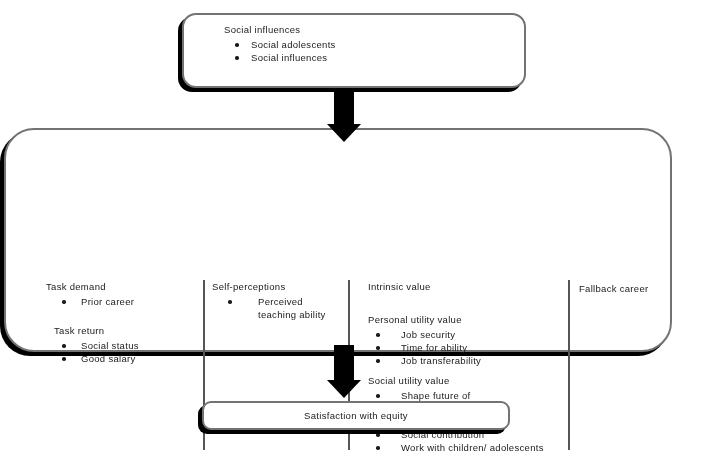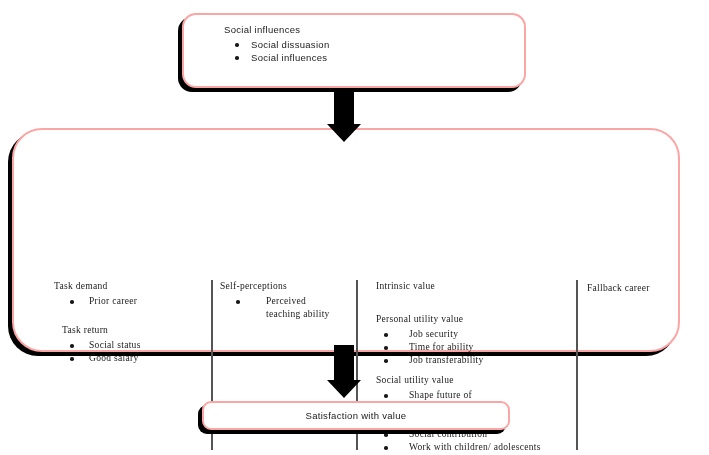--- a/index.html
+++ b/index.html
@@ -10,21 +10,21 @@
     font-family:"Liberation Sans",sans-serif;
     color:#1a1a1a;
     font-size:9.5px;
     line-height:13px;
     letter-spacing:0.3px;
     overflow:hidden;
   }
   .box{
     position:absolute;
     background:#fff;
-    border:2px solid #fca5a5;
+    border:2px solid #737373;
     box-shadow:-4px 4px 0 0 #000;
     box-sizing:border-box;
   }
   .heading{white-space:pre-line;}
   ul.bullets{list-style:none;margin:2px 0 0 0;padding:0;}
   ul.bullets li{
     position:relative;
     white-space:pre-line;
   }
   ul.bullets li::before{
@@ -34,21 +34,21 @@
     width:3.5px;height:3.5px;
     border-radius:50%;
     background:#1a1a1a;
   }
   
   #top-box{left:182px;top:13px;width:344px;height:75px;border-radius:14px;}
   #top-box .content{padding:8px 0 0 40px;}
   #top-box ul.bullets li{padding-left:27px;}
   #top-box ul.bullets li::before{left:11px;}
   
-  #main-box{left:12px;top:128px;width:668px;height:224px;border-radius:30px;font-family:Liberation Serif, serif;}
+  #main-box{left:4px;top:128px;width:668px;height:224px;border-radius:30px;}
   .divider{
     position:absolute;
     top:150px;height:170px;width:2px;
     background:#555;
   }
   #divider-1{left:197px;}
   #divider-2{left:342px;}
   #divider-3{left:562px;}
   .column{position:absolute;}
   #col-task{left:40px;top:150px;width:155px;}
@@ -84,21 +84,21 @@
 </style>
 </head>
 <body>
 
 <div id="canvas">
 
   <div class="box" id="top-box">
     <div class="content">
       <div class="heading">Social influences</div>
       <ul class="bullets">
-        <li>Social dissuasion</li>
+        <li>Social adolescents</li>
         <li>Social influences</li>
       </ul>
     </div>
   </div>
 
   <div class="arrow" id="arrow-1">
     <div class="stem"></div>
     <div class="head"></div>
   </div>
 
@@ -163,16 +163,16 @@
       </div>
     </div>
   </div>
 
   <div class="arrow" id="arrow-2">
     <div class="stem"></div>
     <div class="head"></div>
   </div>
 
   <div class="box" id="bottom-box">
-    <span>Satisfaction with value</span>
+    <span>Satisfaction with equity</span>
   </div>
 
 </div>
 
 </body></html>

